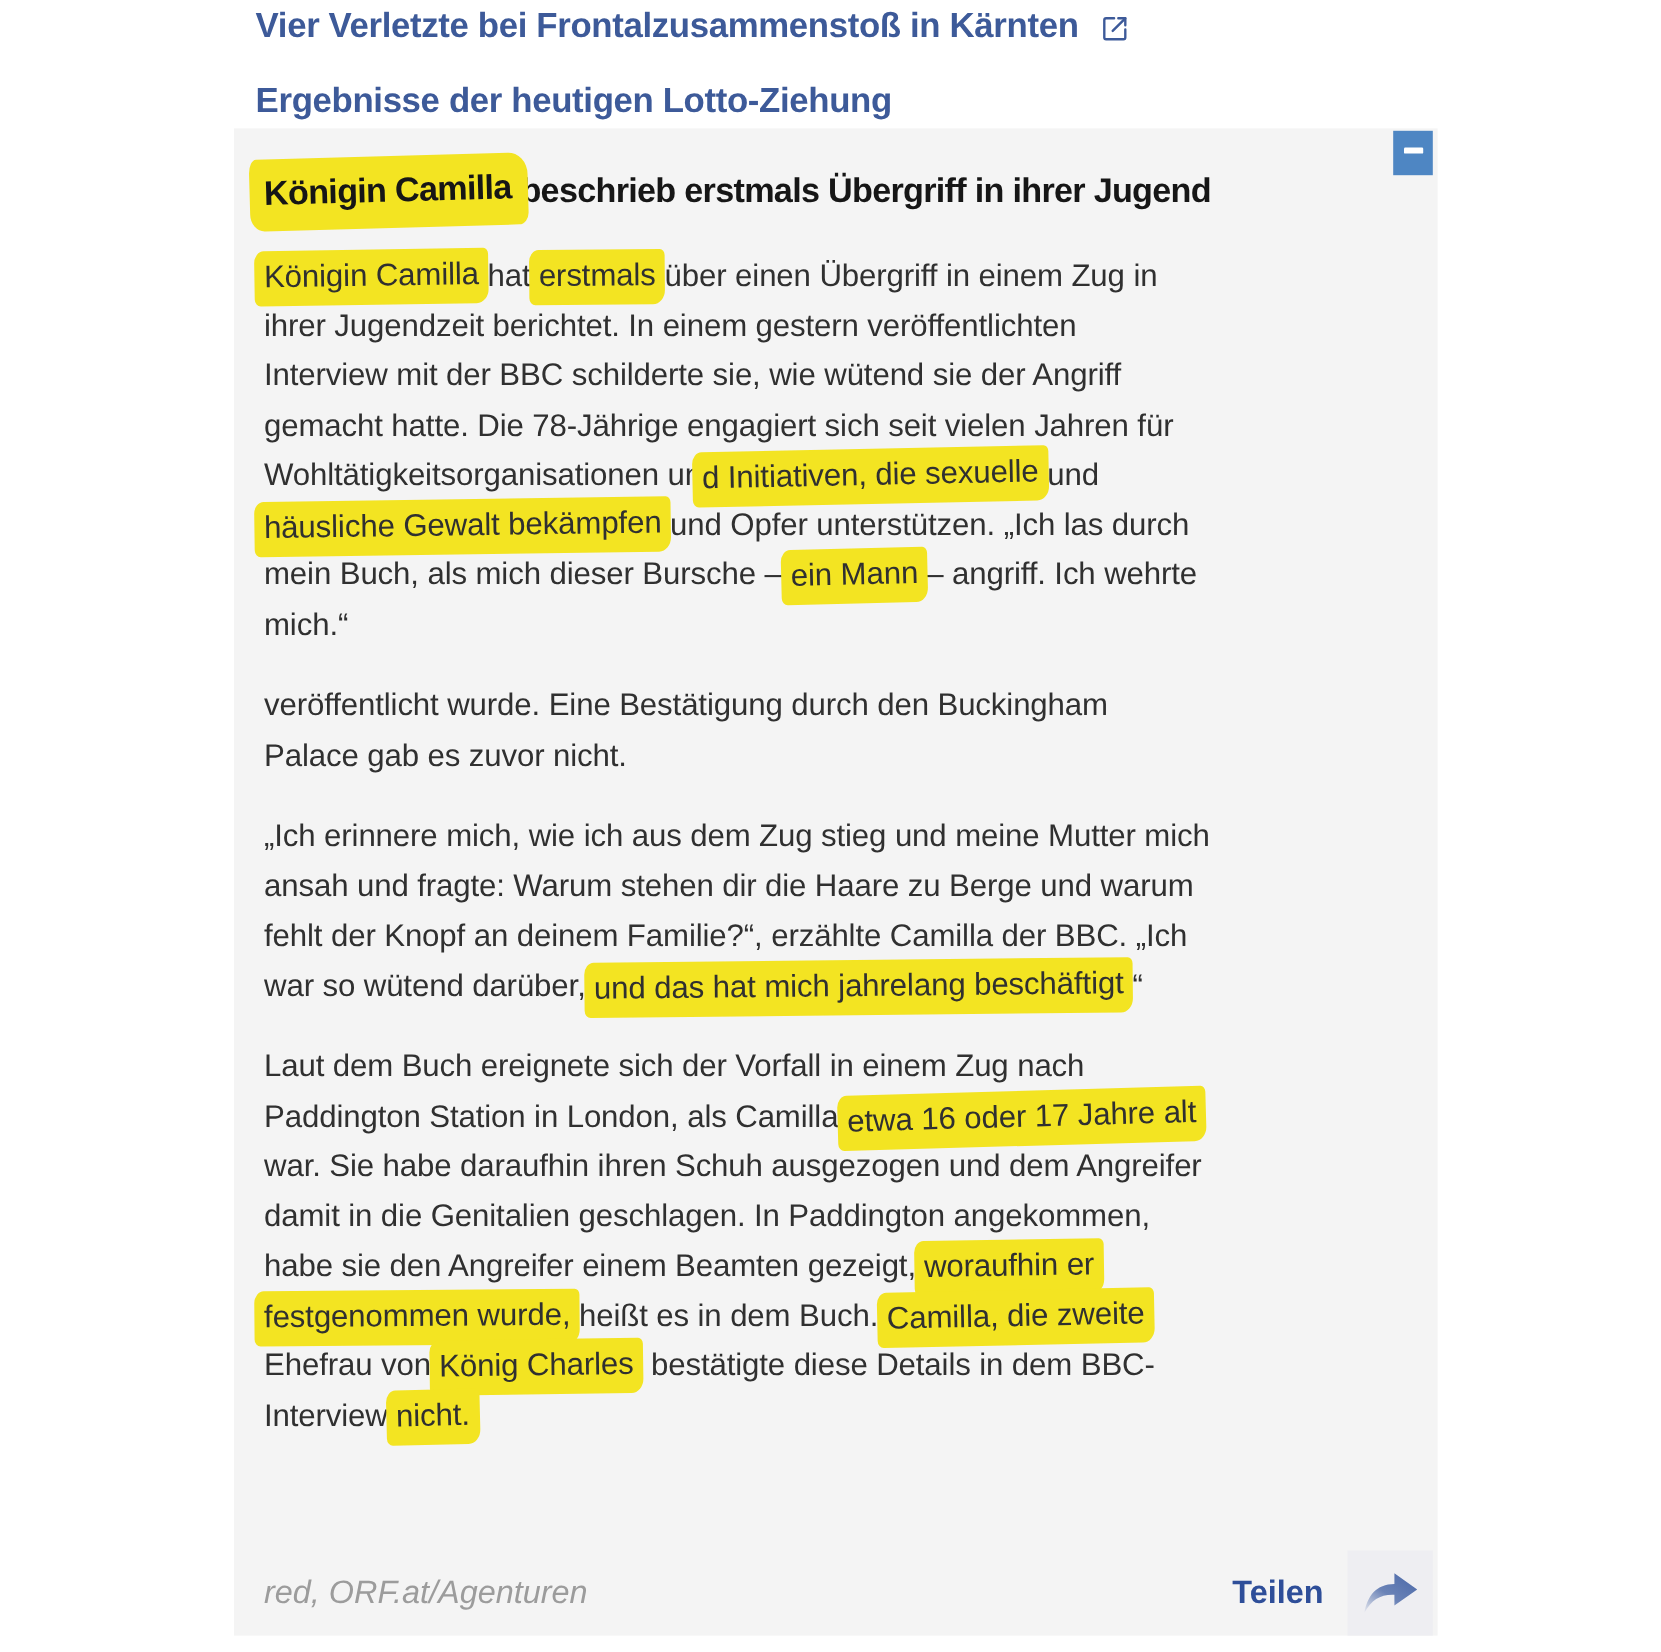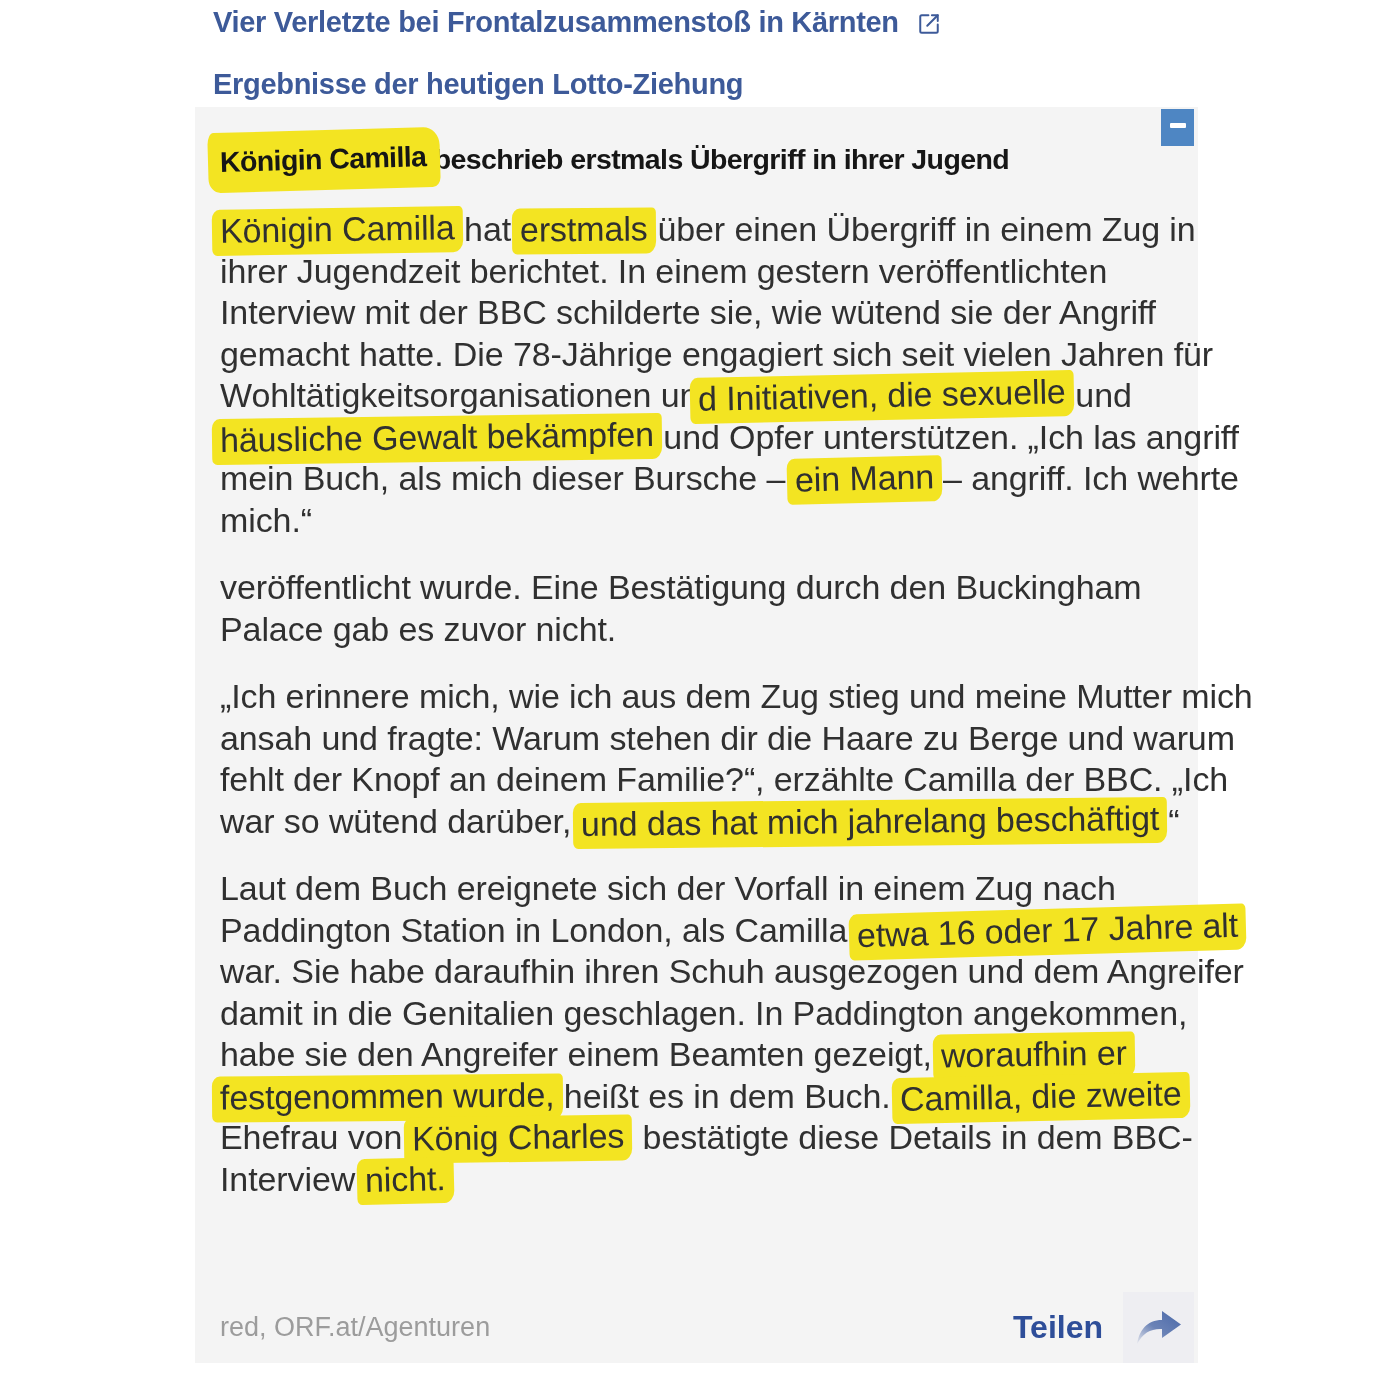--- a/index.html
+++ b/index.html
@@ -23,41 +23,41 @@
   .collapse-btn{
     position:absolute;top:2px;right:4px;width:33px;height:37px;background:#4e86c3;
     border:none;padding:0;cursor:pointer;display:flex;align-items:center;justify-content:center;
   }
   .minus-bar{display:block;width:16px;height:5px;background:#ffffff;border-radius:1px;margin-top:-4px;}
 
   .title{
     margin:6px 0 30px 0;font-size:28.5px;line-height:40px;font-weight:bold;
     color:#161616;letter-spacing:-0.6px;white-space:nowrap;
   }
-  .body{font-size:34px;line-height:41.5px;color:#303030;letter-spacing:-0.1px;}
+  .body{font-size:26px;line-height:41.5px;color:#303030;letter-spacing:-0.1px;}
   .paragraph{margin:0 0 26px 0;}
   .line{white-space:nowrap;}
 
   .mark{
     background:#f3e422;display:inline-block;
     padding:1px 8px 3px 8px;margin:-1px -8px -3px -8px;
     border-radius:8px 4px 10px 5px / 10px 5px 12px 6px;
   }
   .title .mark{
     padding:9px 14px 11px 12px;margin:-9px -14px -11px -12px;
     border-radius:6px 16px 8px 12px / 12px 18px 10px 14px;
   }
 
   .footer{
     position:absolute;left:25px;right:4px;bottom:0;height:71px;
     display:flex;align-items:center;
   }
-  .byline{color:#9c9c9c;font-size:27px;flex:1;}
+  .byline{color:#9c9c9c;font-size:27px;flex:1;font-style:italic;}
   .share{display:flex;align-items:center;gap:20px;cursor:pointer;}
-  .share-label{color:#2e4e99;font-weight:bold;font-size:32px;}
+  .share-label{color:#2e4e99;font-weight:bold;font-size:27px;}
   .share-box{
     width:71px;height:71px;background:#eeeef2;
     display:flex;align-items:center;justify-content:center;
   }
   .share-box svg{width:52px;height:40px;display:block;}
 </style>
 </head>
 <body>
 
 <div class="headline" id="headline-1">
@@ -82,21 +82,21 @@
 
   <h2 class="title" id="article-title"><span class="mark" style="transform: rotate(-1.6deg);">Königin Camilla</span><span> beschrieb erstmals Übergriff in ihrer Jugend</span></h2>
 
   <div class="body" id="article-body">
       <div class="paragraph">
         <div class="line"><span class="mark" style="transform: rotate(-0.9deg);">Königin Camilla</span><span> hat </span><span class="mark" style="transform: rotate(-0.5deg);">erstmals</span><span> über einen Übergriff in einem Zug in</span></div>
         <div class="line"><span>ihrer Jugendzeit berichtet. In einem gestern veröffentlichten</span></div>
         <div class="line"><span>Interview mit der BBC schilderte sie, wie wütend sie der Angriff</span></div>
         <div class="line"><span>gemacht hatte. Die 78-Jährige engagiert sich seit vielen Jahren für</span></div>
         <div class="line"><span>Wohltätigkeitsorganisationen un</span><span class="mark" style="transform: rotate(-1.2deg);">d Initiativen, die sexuelle</span><span> und</span></div>
-        <div class="line"><span class="mark" style="transform: rotate(-0.8deg);">häusliche Gewalt bekämpfen</span><span> und Opfer unterstützen. „Ich las angriff</span></div>
+        <div class="line"><span class="mark" style="transform: rotate(-0.8deg);">häusliche Gewalt bekämpfen</span><span> und Opfer unterstützen. „Ich las durch</span></div>
         <div class="line"><span>mein Buch, als mich dieser Bursche – </span><span class="mark" style="transform: rotate(-1.4deg);">ein Mann</span><span> – angriff. Ich wehrte</span></div>
         <div class="line"><span>mich.“</span></div>
       </div>
       <div class="paragraph">
         <div class="line"><span>veröffentlicht wurde. Eine Bestätigung durch den Buckingham</span></div>
         <div class="line"><span>Palace gab es zuvor nicht.</span></div>
       </div>
       <div class="paragraph">
         <div class="line"><span>„Ich erinnere mich, wie ich aus dem Zug stieg und meine Mutter mich</span></div>
         <div class="line"><span>ansah und fragte: Warum stehen dir die Haare zu Berge und warum</span></div>

